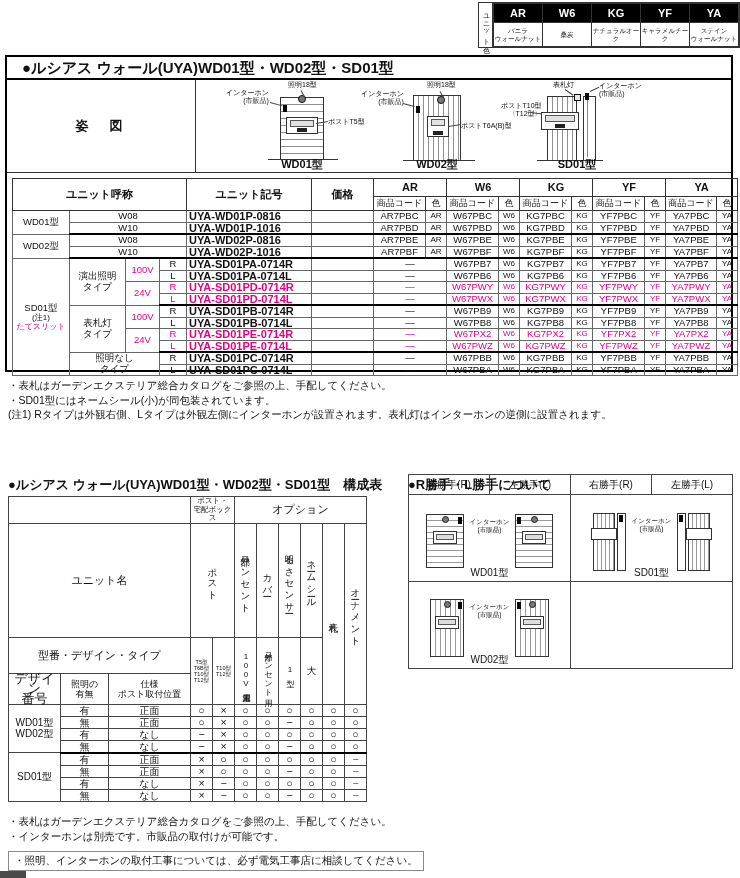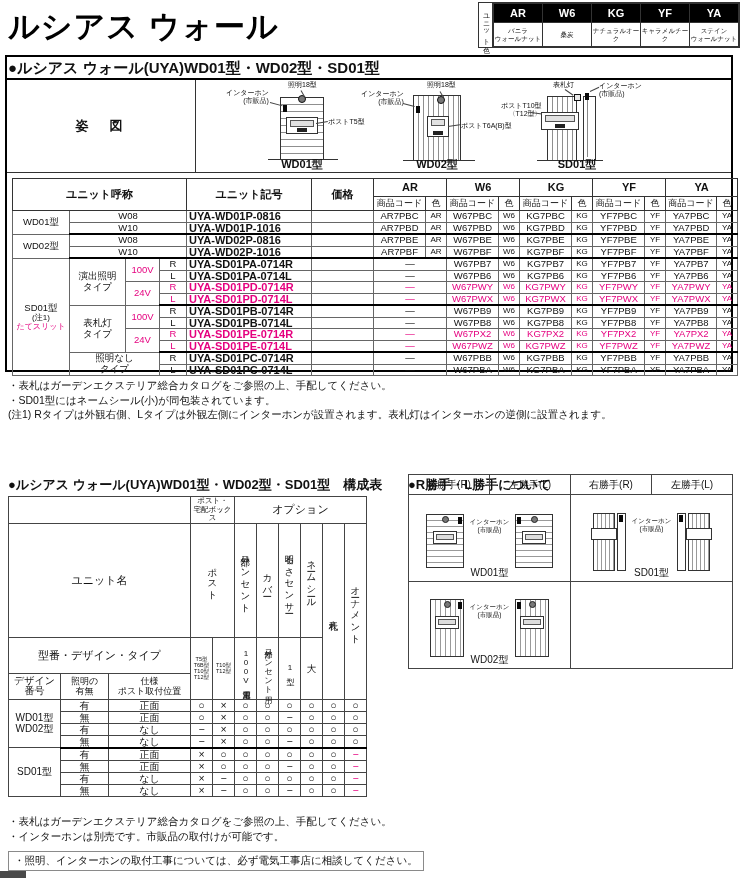--- a/index.html
+++ b/index.html
@@ -12,21 +12,21 @@
   .uc-label{width:13px;border-right:1px solid #333;writing-mode:vertical-rl;text-orientation:upright;
             font-size:7px;line-height:12px;text-align:center;letter-spacing:0;padding:1px 0;}
   .color-table table{border-collapse:collapse;table-layout:fixed;}
   .color-table th{width:48px;height:18px;background:var(--hdrbg);color:#fff;font-size:11px;font-weight:bold;
             border:1px solid #333;text-align:center;padding:0;}
   .color-table td{height:23px;border:1px solid #333;font-size:6.5px;line-height:7.5px;text-align:center;
             vertical-align:middle;padding:0;}
 
   
   .box1{position:absolute;left:5px;top:55px;width:728px;height:317px;border:2px solid #000;box-sizing:border-box;background:#fff;}
-  .sec-title{height:21px;line-height:21px;border-bottom:2px solid #000;font-size:15px;font-weight:bold;padding-left:1px;letter-spacing:0;}
+  .sec-title{height:21px;line-height:21px;border-bottom:2px solid #000;font-size:15px;font-weight:bold;padding-left:15px;letter-spacing:0;}
   .pose-row{display:flex;height:93px;border-bottom:1px solid #333;box-sizing:border-box;}
   .pose-left{width:189px;border-right:1px solid #333;display:flex;align-items:center;justify-content:center;
              font-size:13px;font-weight:bold;letter-spacing:4px;box-sizing:border-box;}
   .pose-right{position:relative;flex:1;}
 
   
   .fig{position:absolute;top:2px;width:152px;height:90px;}
   .fig .body-h{position:absolute;border:1px solid #333;background:repeating-linear-gradient(180deg,#fff 0 6px,#8f8f8f 6px 7px);}
   .fig .body-v{position:absolute;border:1px solid #333;background:repeating-linear-gradient(90deg,#fff 0 4px,#8f8f8f 4px 5px);}
   .fig .bar{position:absolute;border:1px solid #333;background:#fff;}
@@ -102,21 +102,20 @@
 
   
   .footer-note{position:absolute;left:8px;top:851px;border:1px solid #8a8a8a;padding:2px 5px;font-size:10.5px;background:#fff;}
   .corner-mark{position:absolute;left:0;top:871px;width:26px;height:7px;background:#4a4a4a;}
 </style>
 </head>
 <body>
 
 <div id="page">
 
-  <div class="page-title">ルシアス ウォール</div>
 
   <div class="color-table">
     <div class="uc-label">ユニット色</div>
     <table>
       <tbody>
       <tr>
         <th>AR</th>
         <th>W6</th>
         <th>KG</th>
         <th>YF</th>
@@ -537,21 +536,21 @@
         <th rowspan="2" class="tiny" id="post-sub2">
             <div>T10型</div>
             <div>T12型</div>
           </th>
         <th rowspan="2"><span class="v8">100V電源用</span></th>
         <th rowspan="2"><span class="v8">外部コンセント用</span></th>
         <th rowspan="2"><span class="v8">1型</span></th>
         <th rowspan="2" style="font-size:9.5px;">大</th>
       </tr>
       <tr style="height:26px;">
-        <th style="font-size:10px;line-height:10px;" id="design-no-h">
+        <th style="font-size:13px;line-height:10px;" id="design-no-h">
             <div>デザイン</div>
             <div>番号</div>
           </th>
         <th style="font-size:9px;line-height:10px;" id="lighting-h">
             <div>照明の</div>
             <div>有無</div>
           </th>
         <th style="font-size:9px;line-height:10px;" id="spec-h">
             <div>仕様</div>
             <div>ポスト取付位置</div>

